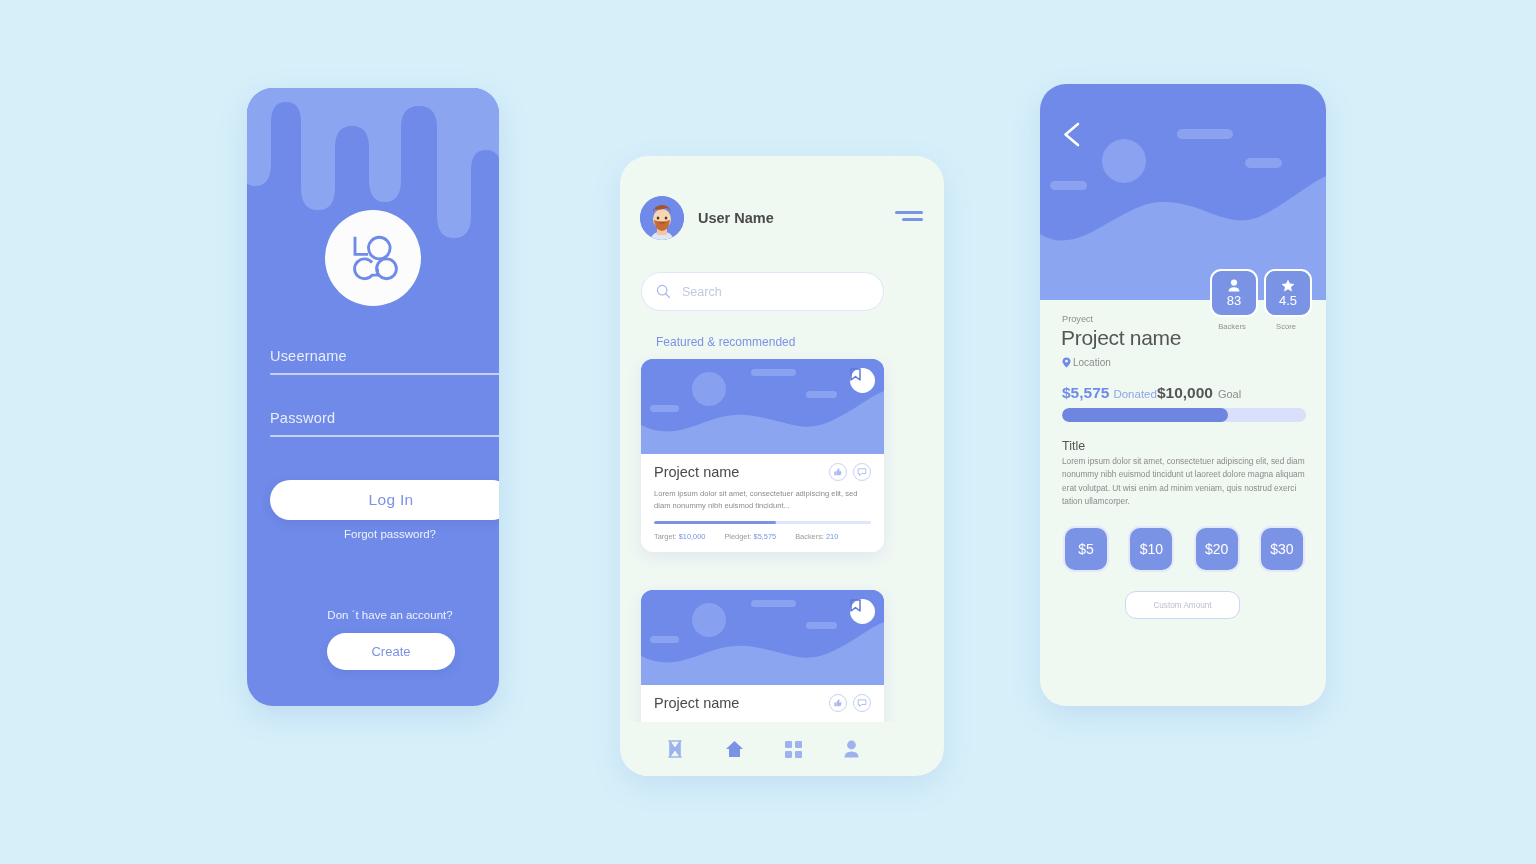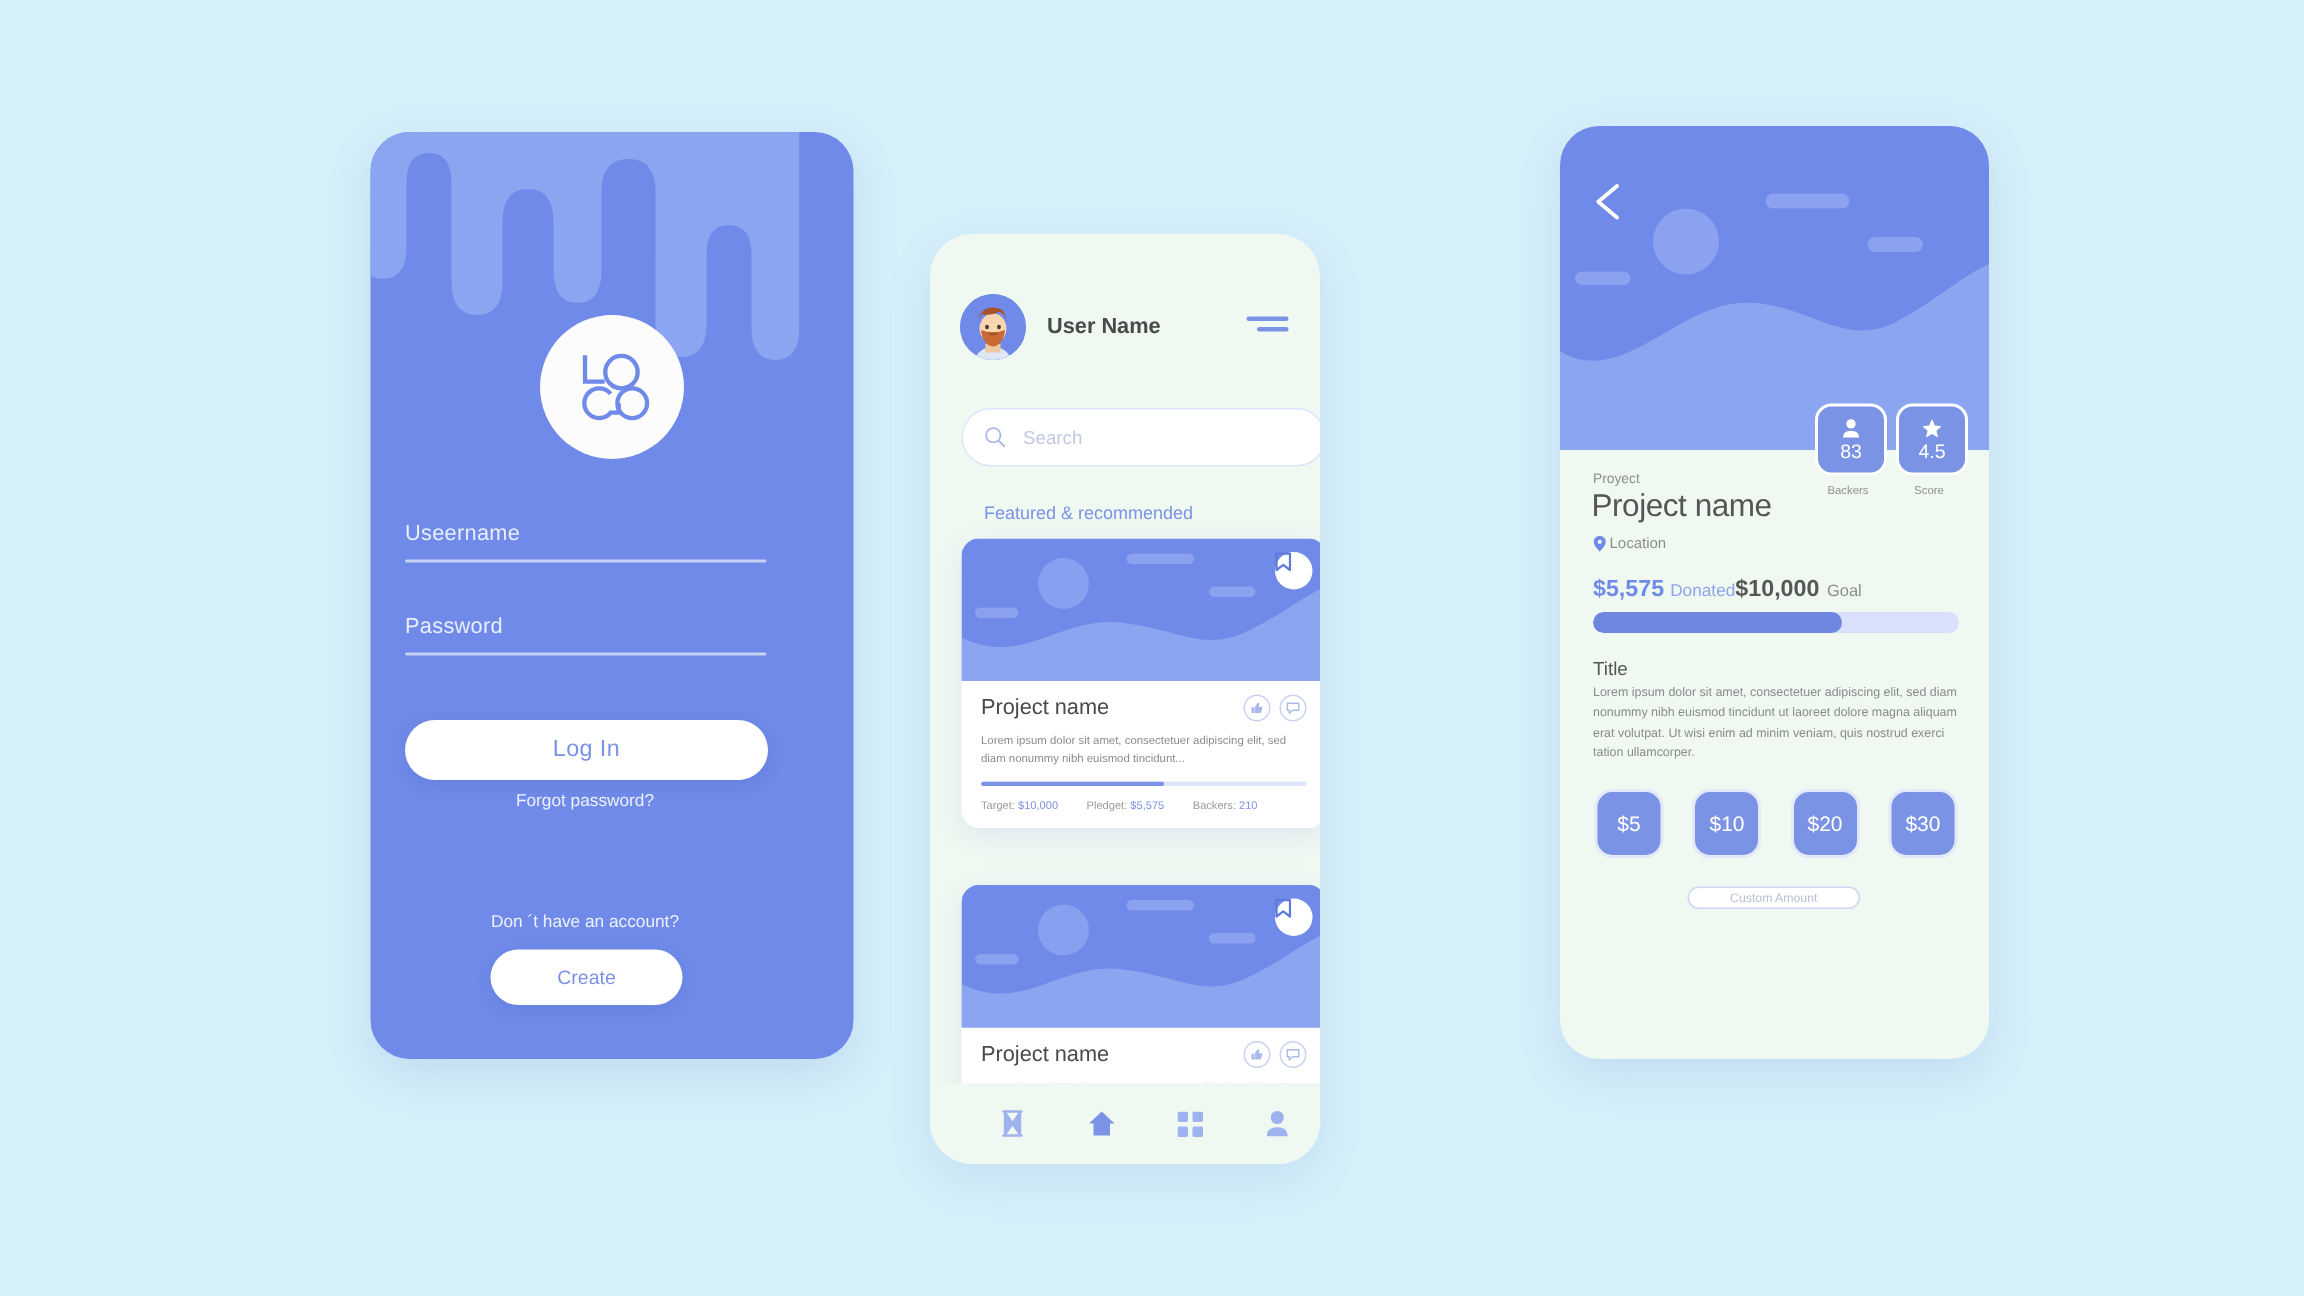--- a/index.html
+++ b/index.html
@@ -8,21 +8,21 @@
     background: #d6f0fa;
     font-family: "Liberation Sans", sans-serif;
     overflow: hidden;
     position: relative;
   }
   .stage { position: absolute; inset: 0; }
 
   
   .phone-login {
     position: absolute; left: 247px; top: 88px;
-    width: 322px; height: 618px;
+    width: 252px; height: 618px;
     background: #6f8ae8;
     border-radius: 26px;
     overflow: hidden;
     box-shadow: 0 10px 30px rgba(90,120,200,.18);
   }
   .login-drip { position: absolute; left: 0; top: 0; width: 286px; height: 210px; }
   .logo-circle {
     position: absolute; left: 50%; top: 122px; transform: translateX(-50%);
     width: 96px; height: 96px; border-radius: 50%;
     background: #fcfcfc;
@@ -60,21 +60,21 @@
     background: #ffffff; border: none;
     color: #7b92e6; font-size: 13px;
     box-shadow: 0 3px 10px rgba(60,80,160,.14);
     display: flex; align-items: center; justify-content: center;
     cursor: pointer;
   }
 
   
   .phone-feed {
     position: absolute; left: 620px; top: 156px;
-    width: 260px; height: 620px;
+    width: 324px; height: 620px;
     background: #f0f8f2;
     border-radius: 28px;
     overflow: hidden;
     box-shadow: 0 10px 30px rgba(90,120,200,.14);
   }
   .feed-header {
     position: absolute; left: 20px; top: 40px;
     display: flex; align-items: center; gap: 14px;
   }
   .avatar {
@@ -173,21 +173,21 @@
   .d-sec-body { position: absolute; left: 22px; top: 371px; width: 245px; font-size: 8.3px; line-height: 1.62; color: #8b8b8b; }
   .tiers { position: absolute; left: 23px; top: 442px; width: 242px; display: flex; justify-content: space-between; }
   .tier {
     width: 46px; height: 46px; border-radius: 12px;
     background: #7b93e4; border: 2px solid #e3e8fb;
     color: #fff; font-size: 14px;
     display: flex; align-items: center; justify-content: center; cursor: pointer;
   }
   .custom-amt {
     position: absolute; left: 85px; top: 507px;
-    width: 115px; height: 15px; border-radius: 11px;
+    width: 115px; height: 28px; border-radius: 11px;
     background: #fff; border: 1.1px solid #cdd7f5;
     display: flex; align-items: center; justify-content: center;
     font-size: 8.2px; color: #b9bfd4; cursor: text;
   }
   .btn-donate {
     position: absolute; left: 51px; top: 558px;
     width: 182px; height: 36px; border-radius: 19px;
     background: #7b93e4; border: none; color: #fff; font-size: 14px;
     display: flex; align-items: center; justify-content: center; cursor: pointer;
   }

